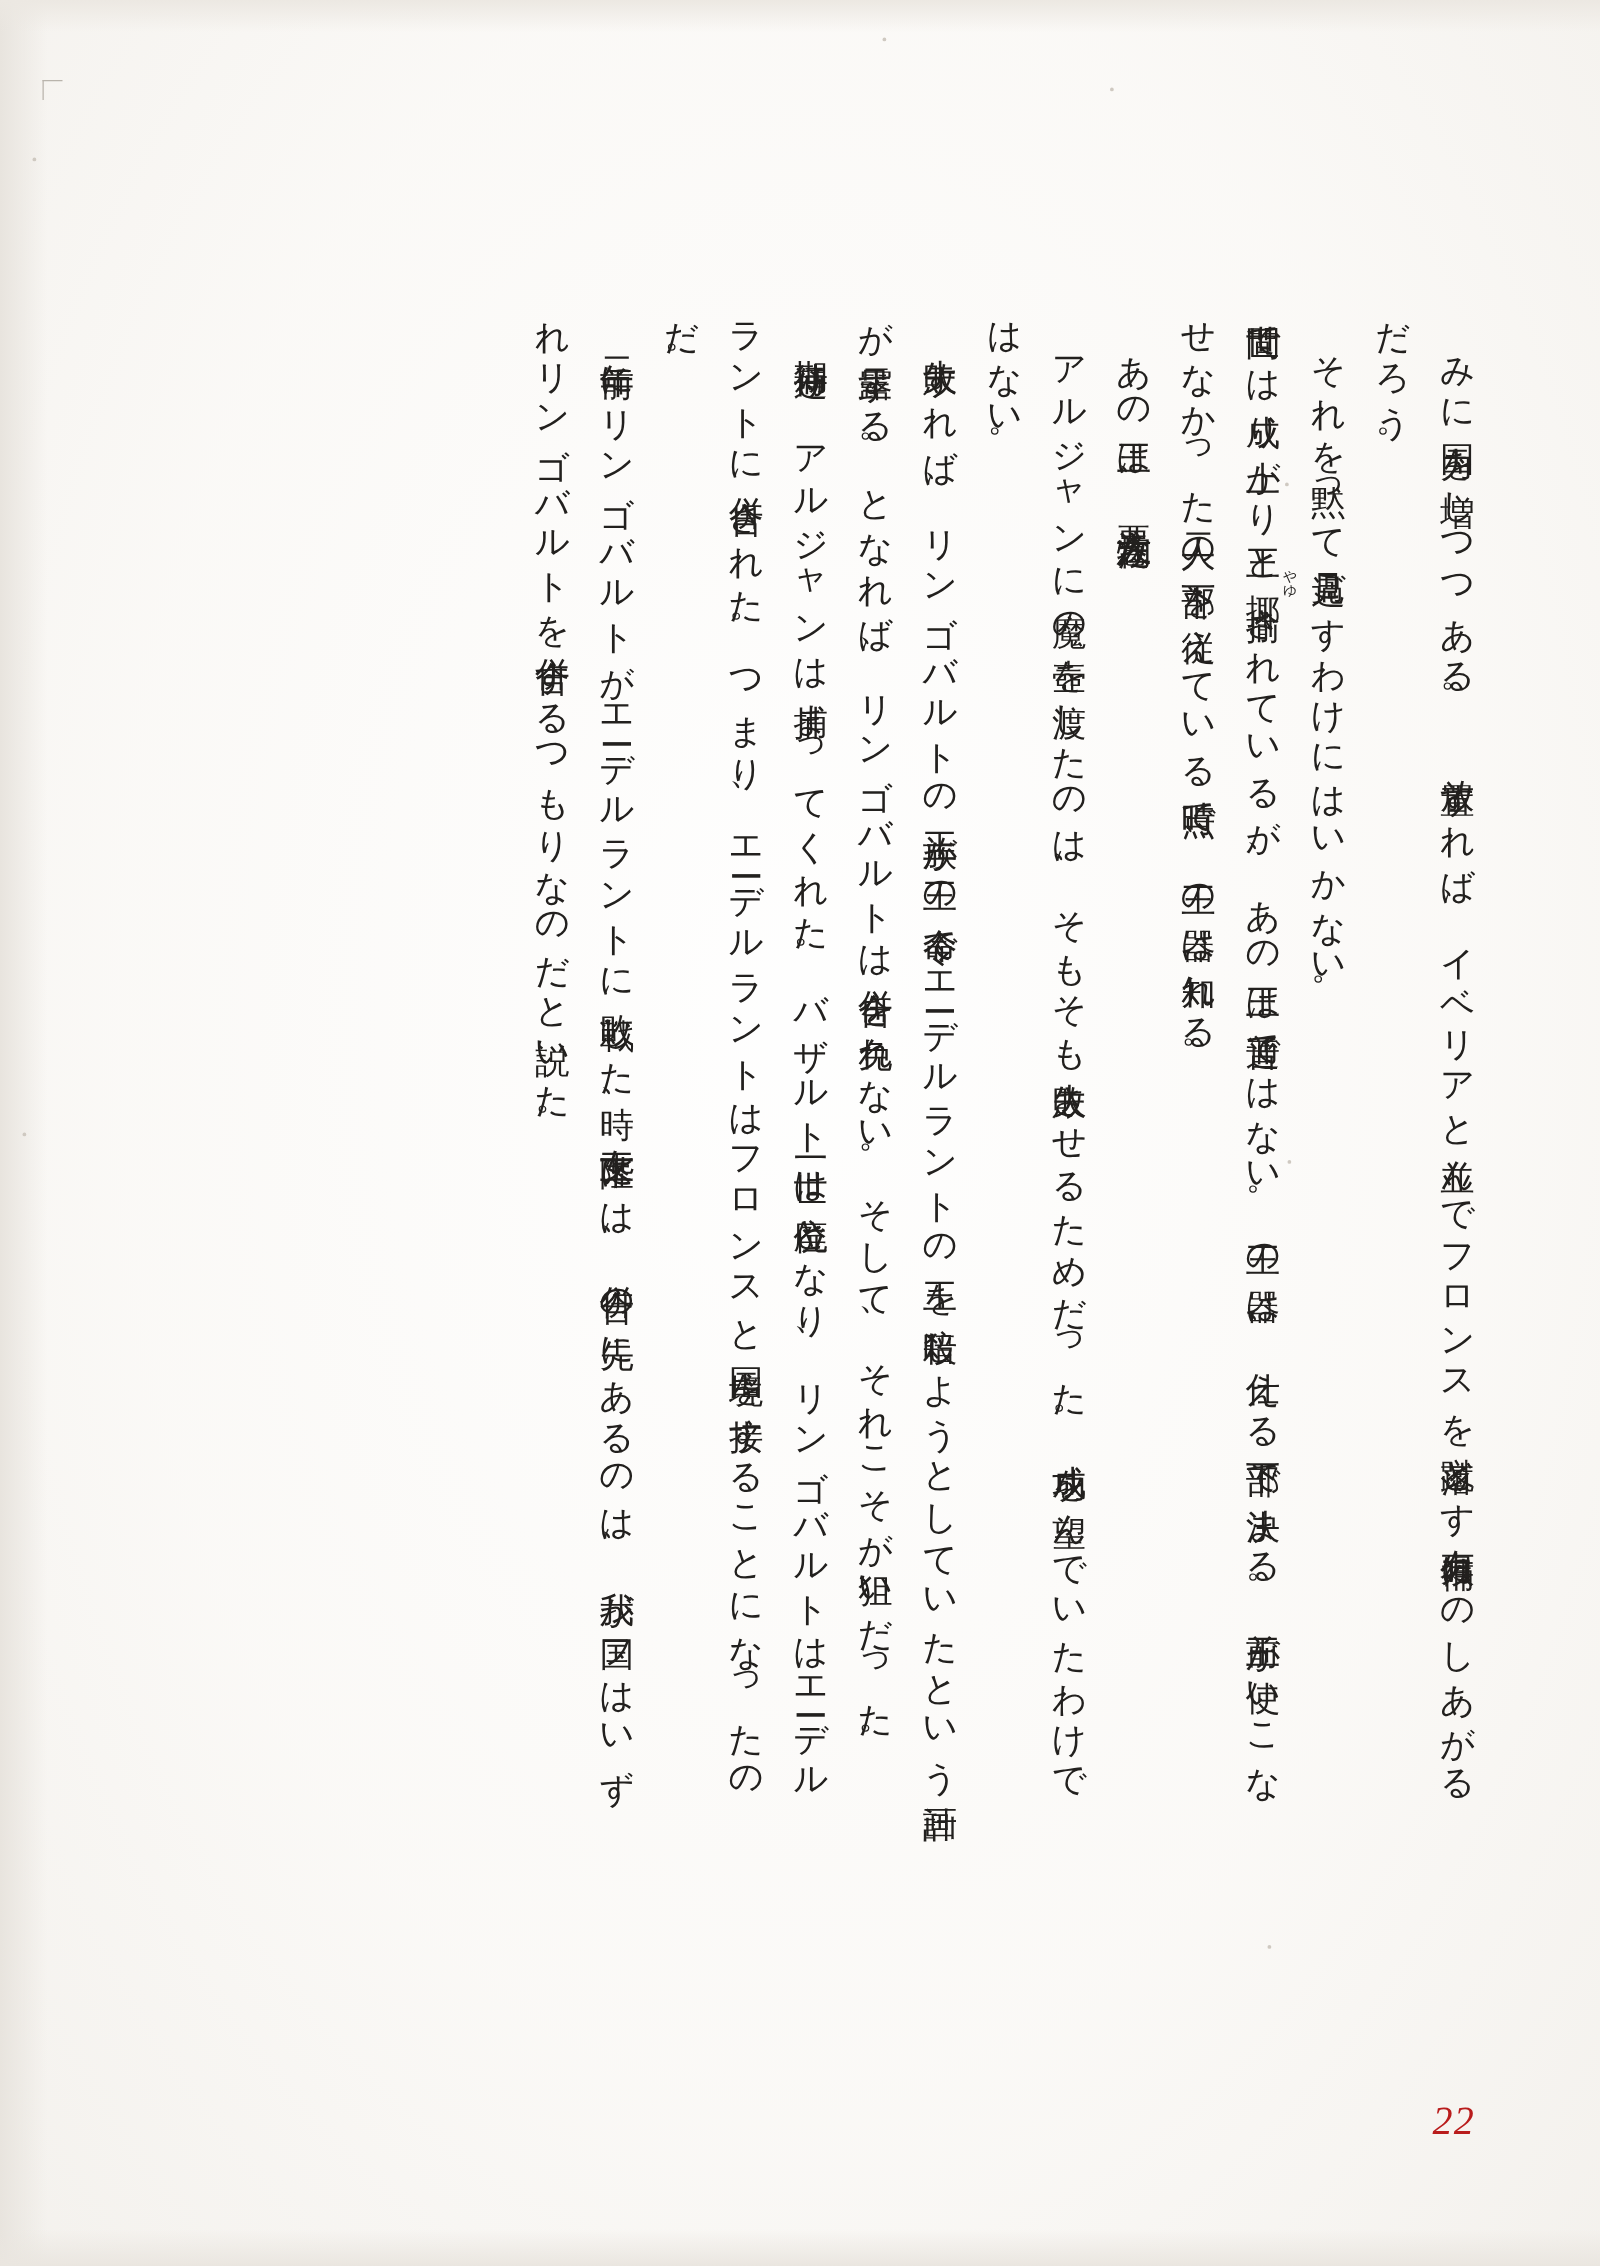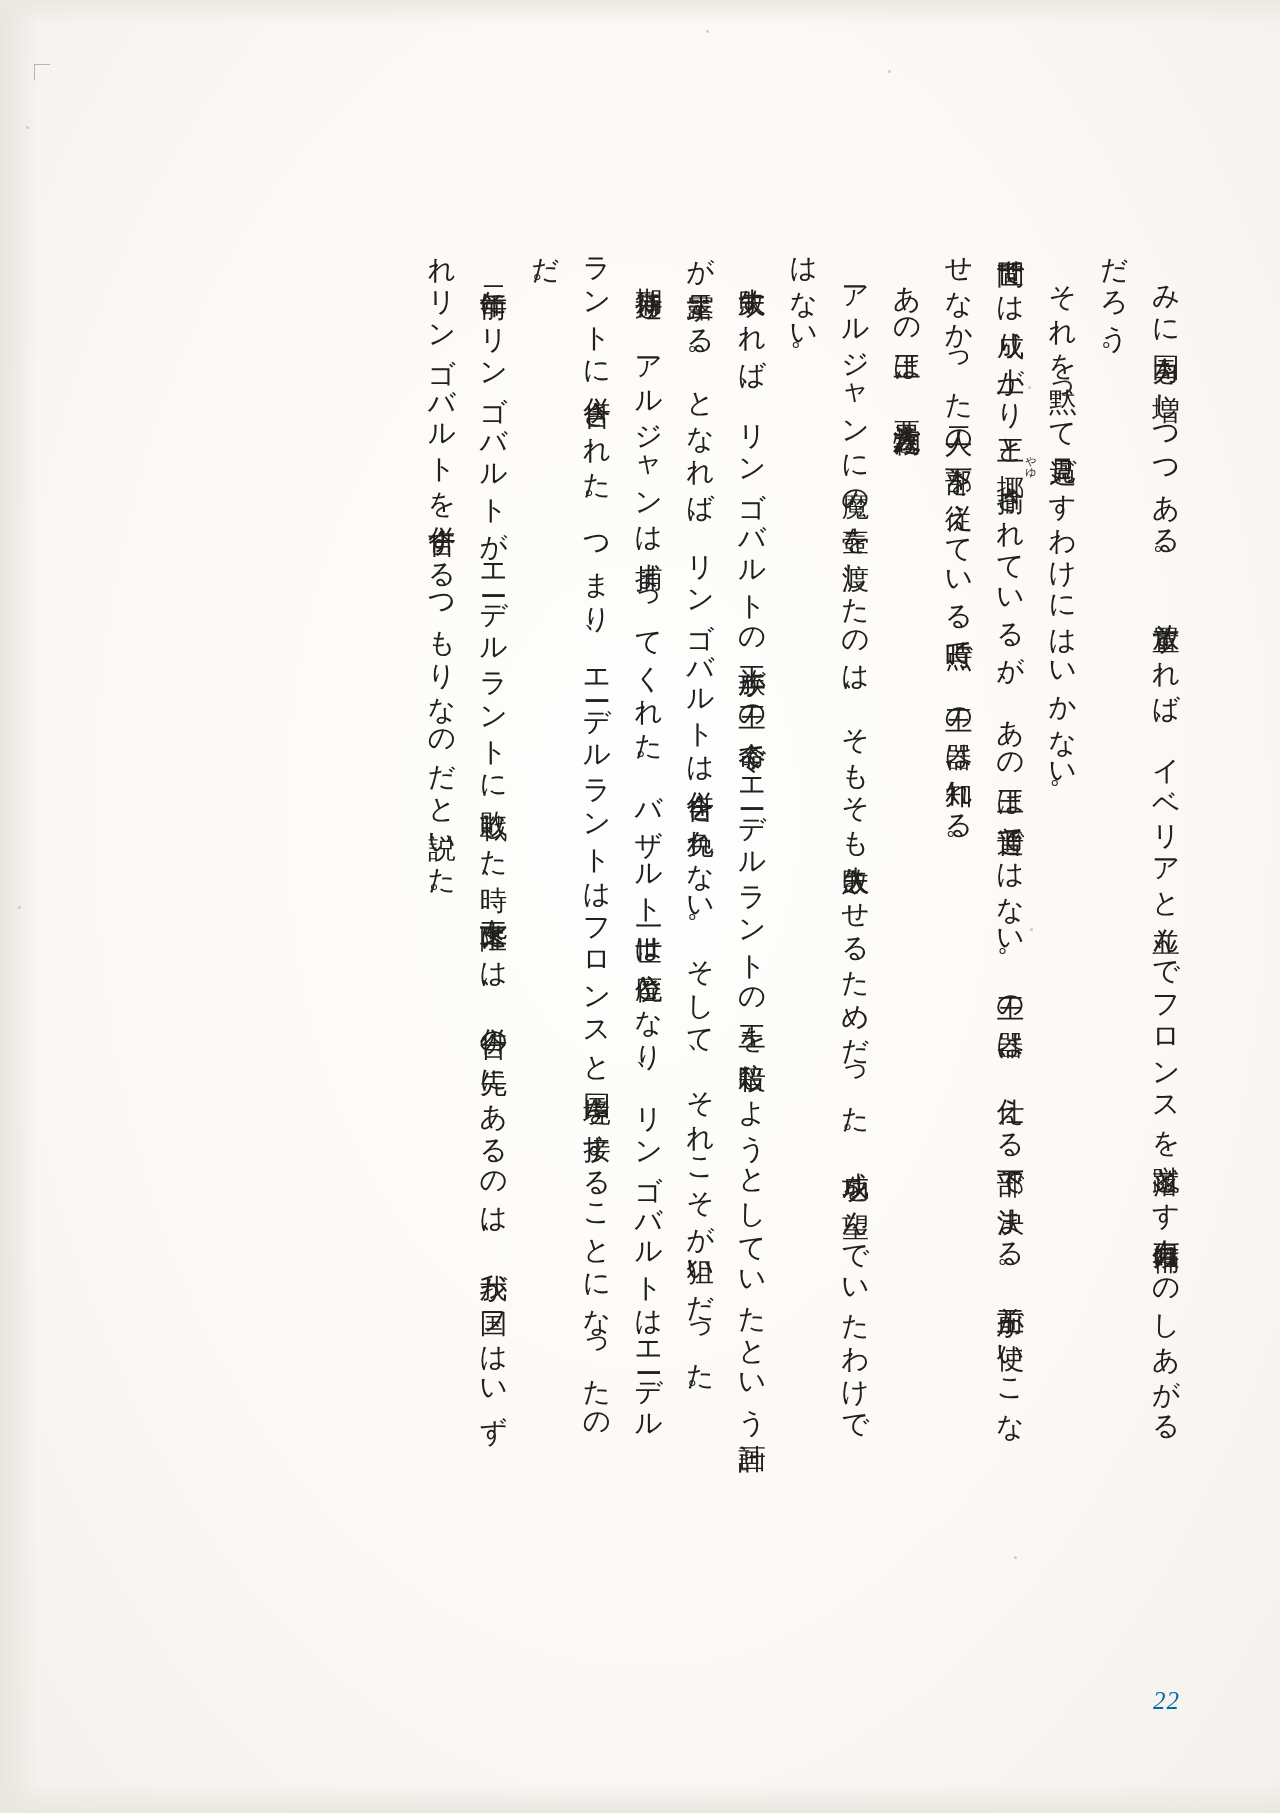--- a/index.html
+++ b/index.html
@@ -83,24 +83,24 @@
   rt {
     font-size: 11px;
     letter-spacing: 0;
     color: #2a2826;
   }
 
   .page-number {
     position: absolute;
     right: 100px;
     bottom: 98px;
-    font-size: 25px;
+    font-size: 32px;
     font-style: italic;
     font-family: "Liberation Serif", "DejaVu Serif", serif;
-    color: #0369a1;
+    color: #b91c1c;
     letter-spacing: 1px;
   }
 
   .speck {
     position: absolute;
     background: #cfc9c1;
     border-radius: 50%;
     pointer-events: none;
   }
 </style>

